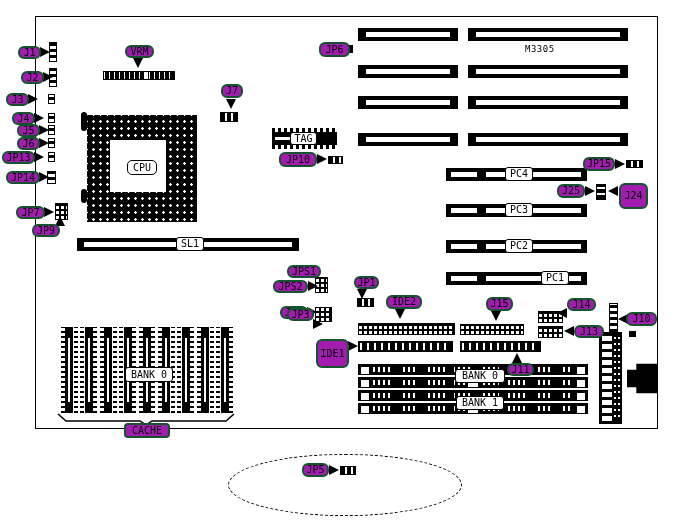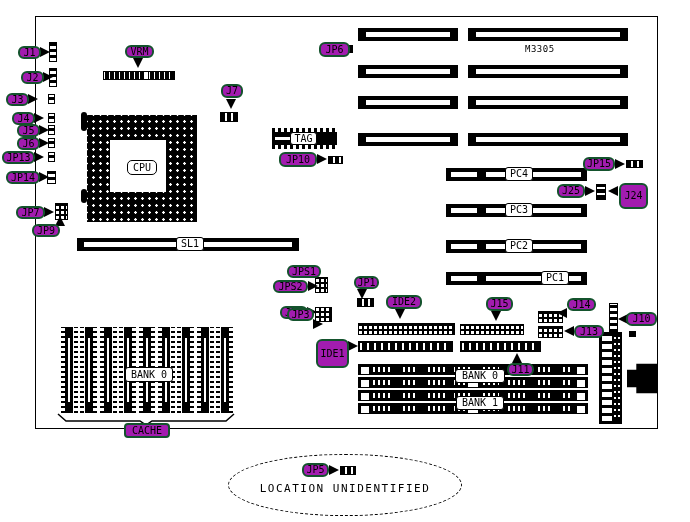--- a/index.html
+++ b/index.html
@@ -284,15 +284,14 @@
   <div class="abs tag" style="left:125px;top:367px;width:48px;height:15px;">BANK 0</div>
   <svg class="abs" style="left:56px;top:413px;" width="180" height="13" viewBox="0 0 180 13">
     <path d="M2,1 L10,8 L84,8 L90,12 L96,8 L170,8 L178,1" fill="none" stroke="#000" stroke-width="1.5"></path>
   </svg>
   <div class="abs co" style="left:124px;top:423px;width:46px;height:15px;border-radius:4px;">CACHE</div>
 
   <div class="abs ellipse" style="left:228px;top:454px;width:234px;height:62px;"></div>
   <div class="abs co" style="left:302px;top:463px;width:27px;height:14px;">JP5</div>
   <div class="abs pr" style="left:329px;top:465px;"></div>
   <div class="abs jmp" style="left:340px;top:466px;width:16px;height:9px;"></div>
-  <div class="abs" style="left:228px;top:482px;width:234px;text-align:center;font-size:11px;letter-spacing:1.5px;">LOCATION UNIDENTIFIED</div>
 
 </div>
 
 </body></html>

